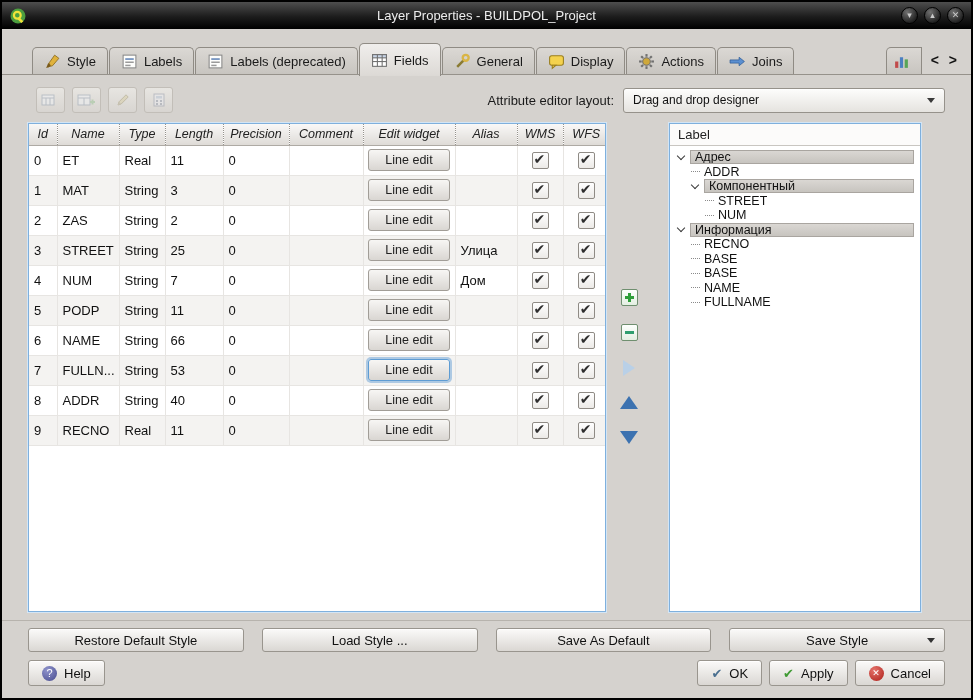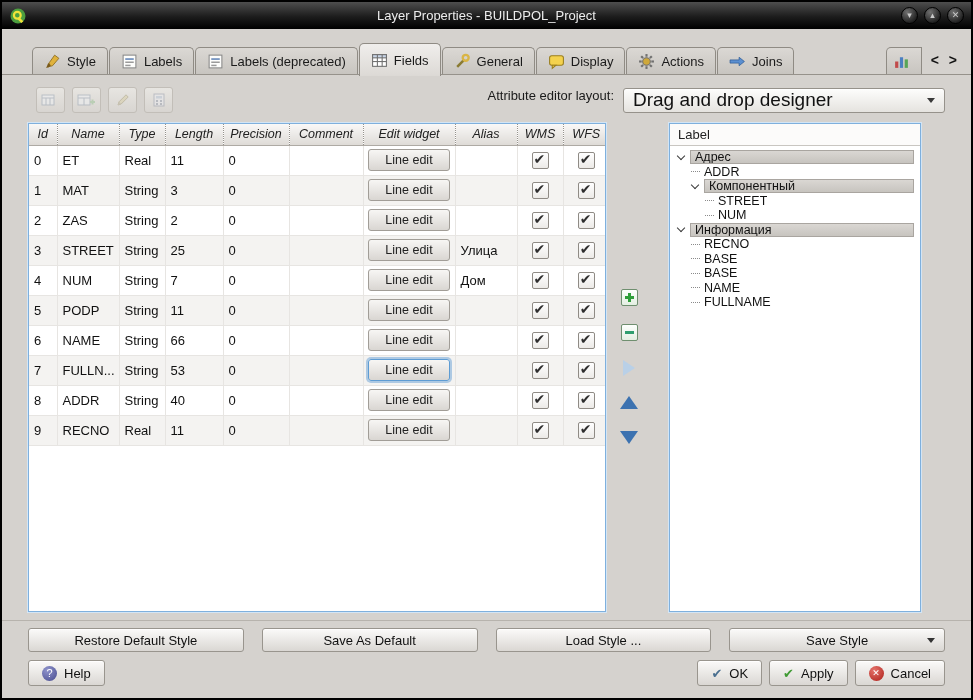--- a/index.html
+++ b/index.html
@@ -71,30 +71,30 @@
   }
   .toolbar-row { display: flex; align-items: center; margin: 0 0 10px 0; }
   .tool-btns { display: flex; gap: 7px; margin-left: 8px; }
   .tool-btn {
     width: 29px; height: 26px; padding: 0;
     border: 1px solid #c2beb8; border-radius: 3px;
     background: linear-gradient(#e7e5e1, #d8d5d1);
     display: flex; align-items: center; justify-content: center;
   }
   .tool-btn svg { opacity: .55; }
-  .attr-editor { margin-left: auto; display: flex; gap: 9px; }
+  .attr-editor { margin-left: auto; display: flex; align-items: center; gap: 9px; }
   .attr-label { font-size: 13px; color: #1a1a1a; }
   .combo {
     width: 322px; height: 25px;
     border: 1px solid #96928b; border-radius: 3px;
     background: linear-gradient(#fdfdfc, #e5e3df);
     box-shadow: inset 0 1px 0 #fff;
     display: flex; align-items: center; padding: 0 9px;
   }
-  .combo-value { font-size: 19px; color: #111; flex: 1; }
+  .combo-value { font-size: 12px; color: #111; flex: 1; }
   .combo-arrow {
     width: 0; height: 0; margin-left: 6px;
     border-left: 4px solid transparent; border-right: 4px solid transparent;
     border-top: 5px solid #3a3a3a;
   }
   
   .main-row { flex: 1 1 auto; display: flex; align-items: stretch; }
   .table-wrap {
     width: 578px; background: #fff;
     border: 1px solid #7fb0dd; box-shadow: 0 0 0 1px #d3e5f5;
@@ -618,22 +618,22 @@
               <span class="tree-label">FULLNAME</span>
             </div>
           </div>
       </div>
 
     </div>
   </div>
 
   <div class="style-row">
     <button class="btn">Restore Default Style</button>
+    <button class="btn">Load Style ...</button>
     <button class="btn">Save As Default</button>
-    <button class="btn">Load Style ...</button>
     <button class="btn">
       <span>Save Style</span>
       <span class="split-arrow"></span>
     </button>
   </div>
 
   <div class="bottom-row">
     <button class="btn dlg-btn">
       <span class="icon-help"></span>
       <span>Help</span>

